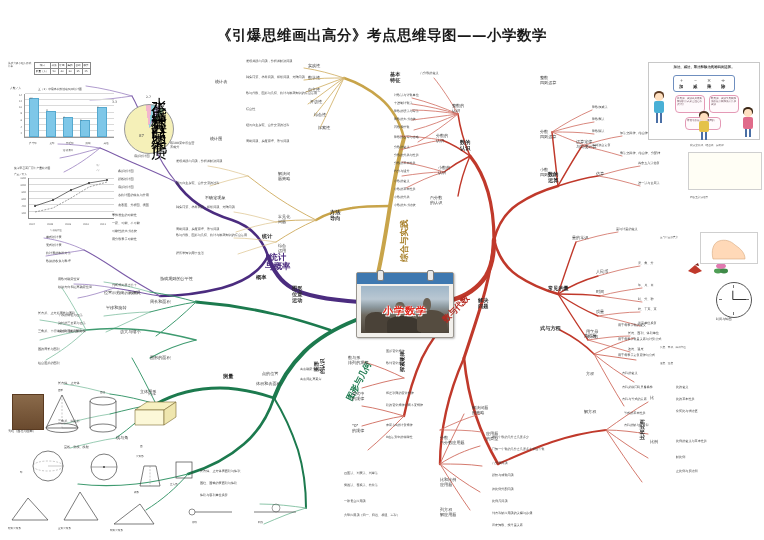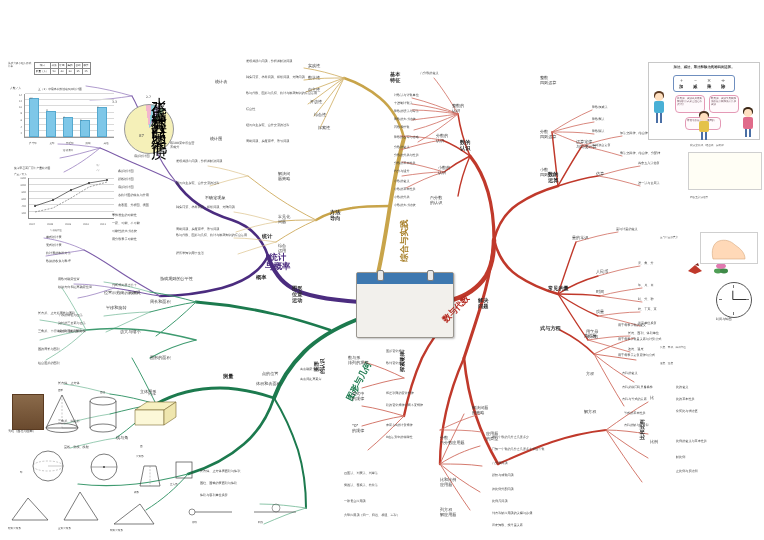--- a/index.html
+++ b/index.html
@@ -107,20 +107,21 @@
   
   .glab{position:absolute;font-size:2.6px;color:#444;white-space:nowrap;}
 
   .tiny-block{position:absolute;font-size:2.6px;color:#555;line-height:1.25;white-space:pre-line;}
 </style>
 </head>
 <body>
 
 <div id="page">
 
+  <div class="title">《引爆思维画出高分》考点思维导图——小学数学</div>
 
   <svg id="wires" viewBox="0 0 764 540">
     <g fill="none" stroke-linecap="round">
 
       <path d="M360,302 C330,300 305,296 292,288 C278,280 272,268 268,256" stroke="#4b2c7f" stroke-width="4"></path>
       <path d="M268,256 C262,238 250,226 232,220 C206,212 188,200 176,182" stroke="#4b2c7f" stroke-width="2.6"></path>
       <path d="M268,256 C260,272 244,282 222,288 C198,294 178,296 160,296" stroke="#4b2c7f" stroke-width="2.6"></path>
 
       <path d="M176,182 C166,170 158,156 152,142 C146,128 140,110 132,96" stroke="#7b5ba8" stroke-width="1.1"></path>
       <path d="M176,182 C164,176 150,170 136,164 C122,158 110,152 100,148" stroke="#7b5ba8" stroke-width="1.1"></path>
@@ -267,20 +268,28 @@
       <path d="M274,398 C284,414 292,432 298,450 C304,470 306,490 306,508" stroke="#1c7a4e" stroke-width="2"></path>
       <path d="M306,508 C292,506 276,504 260,504" stroke="#6fb693" stroke-width=".8"></path>
       <path d="M306,508 C292,512 278,518 264,524" stroke="#6fb693" stroke-width=".8"></path>
     </g>
   </svg>
 
   <div class="center-card">
     <div class="bar"></div>
     <div class="ring a"></div>
     <div class="ring b"></div>
+    <div class="photo">
+      <div class="rock" style="left:4px;top:26px;width:26px;height:20px;"></div>
+      <div class="rock" style="left:26px;top:30px;width:34px;height:18px;background:#3d372f;"></div>
+      <div class="rock" style="left:56px;top:24px;width:30px;height:22px;background:#554c40;"></div>
+      <div class="rock" style="left:34px;top:16px;width:10px;height:14px;background:#6b6154;border-radius:40%;"></div>
+      <div class="rock" style="left:62px;top:12px;width:8px;height:13px;background:#6b6154;border-radius:45%;"></div>
+      <div class="center-label">小学数学</div>
+    </div>
   </div>
 
   <div class="nd lv1 c-purple" style="left:265px;top:253px;">统计
 与概率</div>
   <div class="nd lv1 c-gold rot90" style="left:400px;top:262px;">综合与实践</div>
   <div class="nd lv1 c-red rot48" style="left:441px;top:318px;">数与代数</div>
   <div class="nd lv1 c-green rot60" style="left:345px;top:398px;">图形与几何</div>
 
   <div class="nd lv2 c-dark" style="left:262px;top:234px;">统计</div>
   <div class="nd lv2 c-dark" style="left:256px;top:275px;">概率</div>

